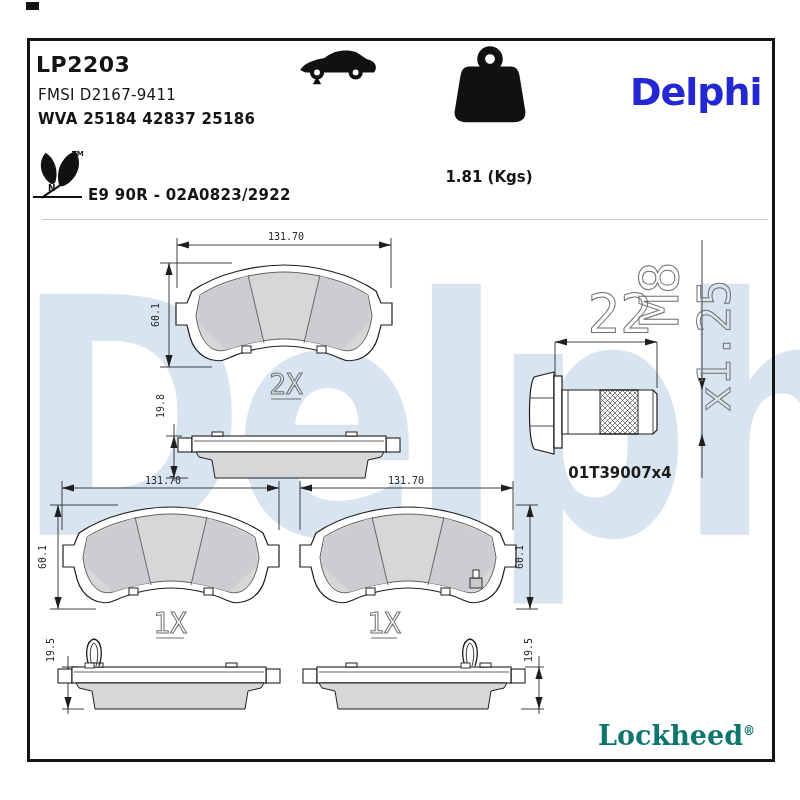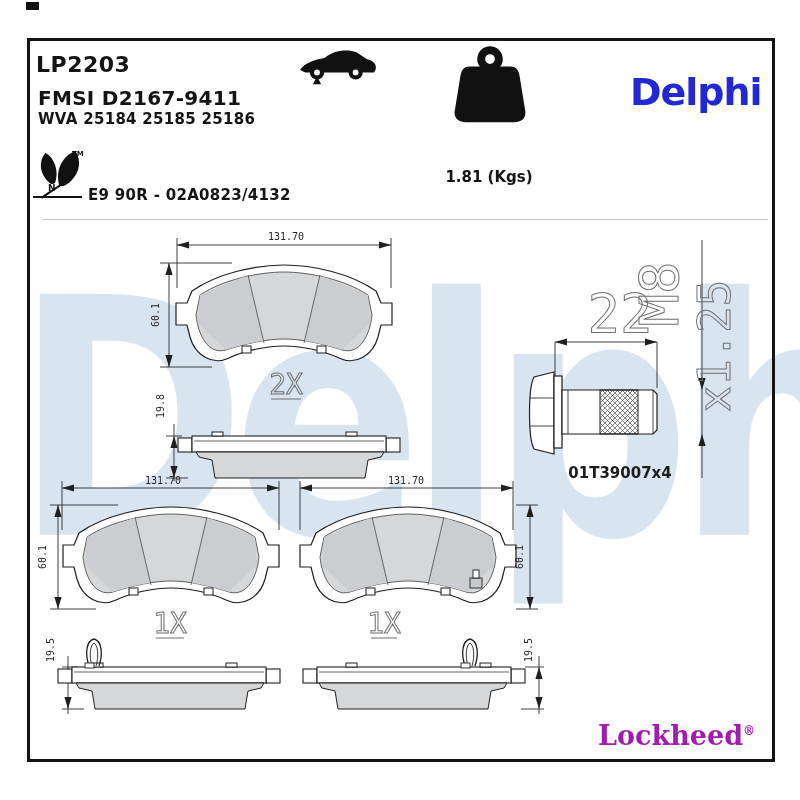--- a/index.html
+++ b/index.html
@@ -4,25 +4,25 @@
 <style>
   html,body { margin:0; padding:0; background:#fff; }
   .page { position:relative; width:800px; height:800px; background:#fff; overflow:hidden;
           font-family:"DejaVu Sans", sans-serif; color:#141414; }
   .abs { position:absolute; }
 
   .frame { left:27px; top:38px; width:748px; height:724px; border:3px solid #141414; box-sizing:border-box; }
   .printmark { left:26px; top:2px; width:13px; height:8px; background:#111; }
 
   .partno   { left:36px;  top:52px;  font-size:22px; font-weight:bold; letter-spacing:.5px; }
-  .fmsi     { left:38px;  top:86px;  font-size:20px; font-weight:bold; letter-spacing:.3px; }
+  .fmsi     { left:38px;  top:86px;  font-size:15px; font-weight:normal; letter-spacing:.3px; }
   .wva      { left:38px;  top:110px; font-size:15px; font-weight:bold; letter-spacing:.3px; }
   .wtlabel  { left:430px; top:124px; width:118px; text-align:center; font-size:15px; font-weight:bold;margin-top:44px; }
   .delphi   { left:630px; top:70px;  font-size:38px; font-weight:bold; letter-spacing:-1px; color:#2428d2; }
-  .lockheed { left:598px; top:720px; font-size:27px; font-weight:bold; font-family:"DejaVu Serif", serif; color:#a21caf; }
+  .lockheed { left:598px; top:720px; font-size:27px; font-weight:bold; font-family:"DejaVu Serif", serif; color:#0f766e; }
   .lockheed sup { font-size:12px; }
   .homolog  { left:88px;  top:186px; font-size:15px; font-weight:bold; letter-spacing:.3px; }
   .eco-tm   { left:72px;  top:150px; font-size:7px;  font-weight:bold; }
   .eco-n    { left:48px;  top:183px; font-size:9px;  font-weight:bold; }
   .eco-line { left:33px;  top:196px; width:49px; height:2px; background:#111; }
   .sepline  { left:42px;  top:219px; width:726px; height:1px; background:#c9c9c9; }
 
   .watermark { left:14px; top:255px; z-index:0; font-size:280px; font-weight:bold; line-height:1;
                letter-spacing:-14px; color:#d9e4f1; transform:scaleY(1.18); transform-origin:top left;
                white-space:nowrap; }
@@ -95,21 +95,21 @@
   </svg>
 
   <div class="abs watermark">Delphi</div>
 
   <div class="abs printmark"></div>
   <div class="abs frame"></div>
   <div class="abs sepline"></div>
 
   <div class="abs partno">LP2203</div>
   <div class="abs fmsi">FMSI D2167-9411</div>
-  <div class="abs wva">WVA 25184 25185 25186</div>
+  <div class="abs wva">WVA 25184 42837 25186</div>
 
   <svg class="draw" style="left:296px; top:42px;" width="84" height="44" viewBox="0 0 100 52">
     <path d="M5 33 C10 25,22 21,34 19 C44 10,60 8,72 12 L84 20 C92 22,96 26,95 32 L93 36 L11 36 Z" fill="#111"></path>
     <circle cx="25" cy="36" r="6" fill="#fff" stroke="#111" stroke-width="5"></circle>
     <circle cx="71" cy="36" r="6" fill="#fff" stroke="#111" stroke-width="5"></circle>
     <polygon points="20,50 30,50 25,41" fill="#111"></polygon>
   </svg>
 
   <svg class="draw" style="left:452px; top:46px;" width="76" height="78" viewBox="0 0 80 84">
     <circle cx="40" cy="14" r="9.5" fill="none" stroke="#111" stroke-width="8.5"></circle>
@@ -120,21 +120,21 @@
   <div class="abs delphi">Delphi</div>
 
   <svg class="draw" style="left:34px; top:148px;" width="50" height="52" viewBox="0 0 52 54">
     <path d="M16 36 C6 28,4 14,12 5 C22 11,26 25,22 36 C20 38,18 38,16 36 Z" fill="#111"></path>
     <path d="M26 38 C22 22,30 8,43 3 C51 15,46 31,32 39 C30 40,27 40,26 38 Z" fill="#111"></path>
     <path d="M8 52 C18 44,28 40,40 28" fill="none" stroke="#111" stroke-width="2.2"></path>
   </svg>
   <div class="abs eco-tm">TM</div>
   <div class="abs eco-line"></div>
   <div class="abs eco-n">N</div>
-  <div class="abs homolog">E9 90R - 02A0823/4132</div>
+  <div class="abs homolog">E9 90R - 02A0823/2922</div>
 
   <svg class="draw" style="left:140px; top:224px;" width="300" height="180" viewBox="0 0 300 180">
     <text class="dim" x="146" y="16" text-anchor="middle">131.70</text>
     <line class="dl" x1="37" y1="21" x2="251" y2="21"></line>
     <line class="dl" x1="37" y1="14" x2="37" y2="64"></line>
     <line class="dl" x1="251" y1="14" x2="251" y2="64"></line>
     <use href="#ar-l" transform="translate(37,21)"></use>
       <use href="#ar-r" transform="translate(251,21)"></use>
     <line class="dl" x1="20" y1="39" x2="92" y2="39"></line>
     <line class="dl" x1="20" y1="143" x2="72" y2="143"></line>

